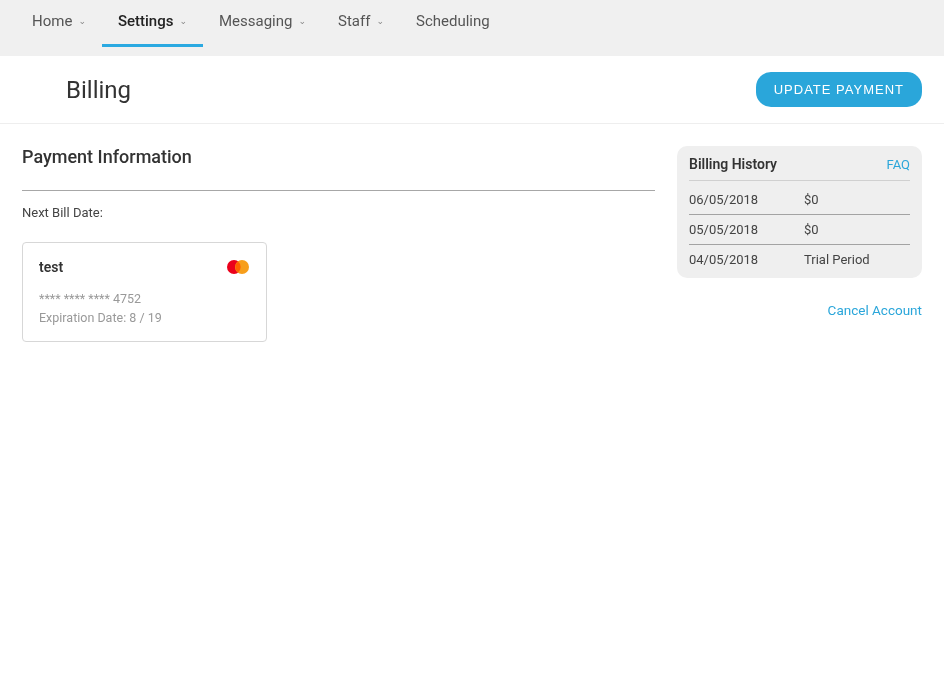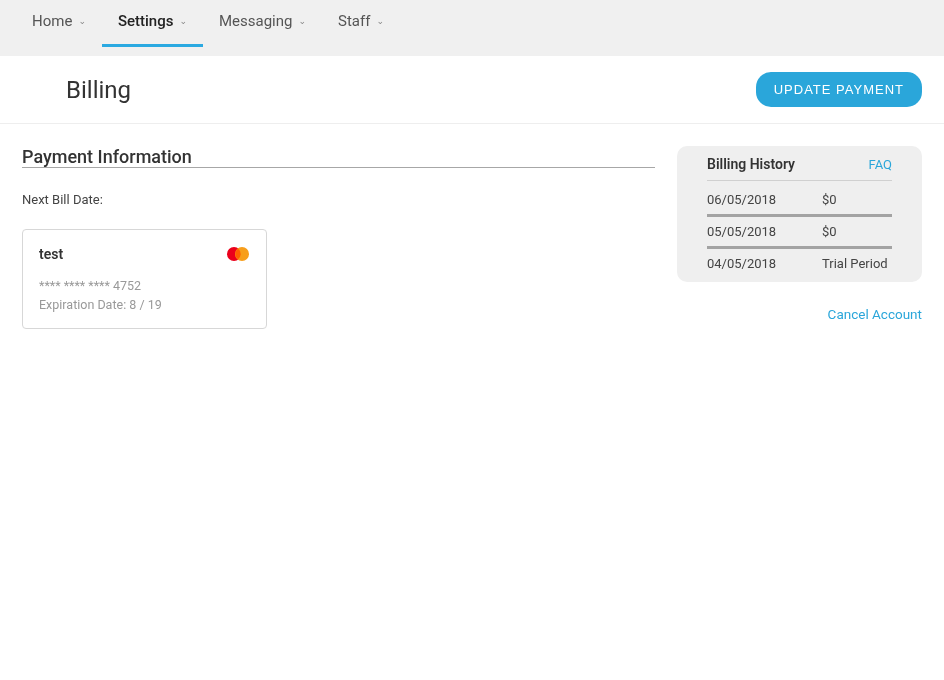--- a/index.html
+++ b/index.html
@@ -64,23 +64,23 @@
       padding: 22px;
       gap: 22px;
       align-items: flex-start;
     }
     .left-col { flex: 1; }
     .right-col { width: 245px; flex-shrink: 0; }
     .section-title {
       font-size: 18px;
       font-weight: 500;
       color: #333;
-      padding-bottom: 0;
+      padding-bottom: 23px;
       border-bottom: 1px solid #a7a7a7;
-      margin-bottom: 24px;
+      margin-bottom: 14px;
     }
     .next-bill {
       font-size: 13px;
       color: #444;
       margin-bottom: 22px;
     }
     .card-box {
       border: 1px solid #d7d7d7;
       border-radius: 4px;
       padding: 16px;
@@ -103,21 +103,21 @@
       color: #999;
     }
     .card-logo {
       position: absolute;
       top: 16px;
       right: 16px;
     }
     .billing-history {
       background: #efefef;
       border-radius: 10px;
-      padding: 10px 30px 4px;
+      padding: 10px 12px 4px;
     }
     .bh-head {
       display: flex;
       justify-content: space-between;
       align-items: center;
       border-bottom: 1px solid #d0d0d0;
       padding-bottom: 8px;
       margin-bottom: 4px;
     }
     .bh-title {
@@ -131,21 +131,21 @@
       text-decoration: none;
       cursor: pointer;
     }
     .bh-row {
       display: flex;
       justify-content: flex-start;
       gap: 40px;
       font-size: 13px;
       color: #444;
       padding: 7px 0;
-      border-bottom: 3px solid #a3a3a3;
+      border-bottom: 1px solid #a3a3a3;
     }
     .bh-row:last-child { border-bottom: none; }
     .bh-date { width: 75px; flex-shrink:0;}
     .cancel-link {
       display: block;
       text-align: right;
       color: #2aa6da;
       font-size: 13.5px;
       margin-top: 24px;
       cursor: pointer;
@@ -163,20 +163,23 @@
     <span>Settings</span>
     <span class="chevron">⌄</span>
   </div>
   <div class="nav-item">
     <span>Messaging</span>
     <span class="chevron">⌄</span>
   </div>
   <div class="nav-item">
     <span>Staff</span>
     <span class="chevron">⌄</span>
+  </div>
+  <div class="nav-item">
+    <span>Scheduling</span>
   </div>
 </div>
 
 <div class="page-header">
   <h1 class="page-title">Billing</h1>
   <button class="update-btn">UPDATE PAYMENT</button>
 </div>
 
 <div class="content">
   <div class="left-col">

